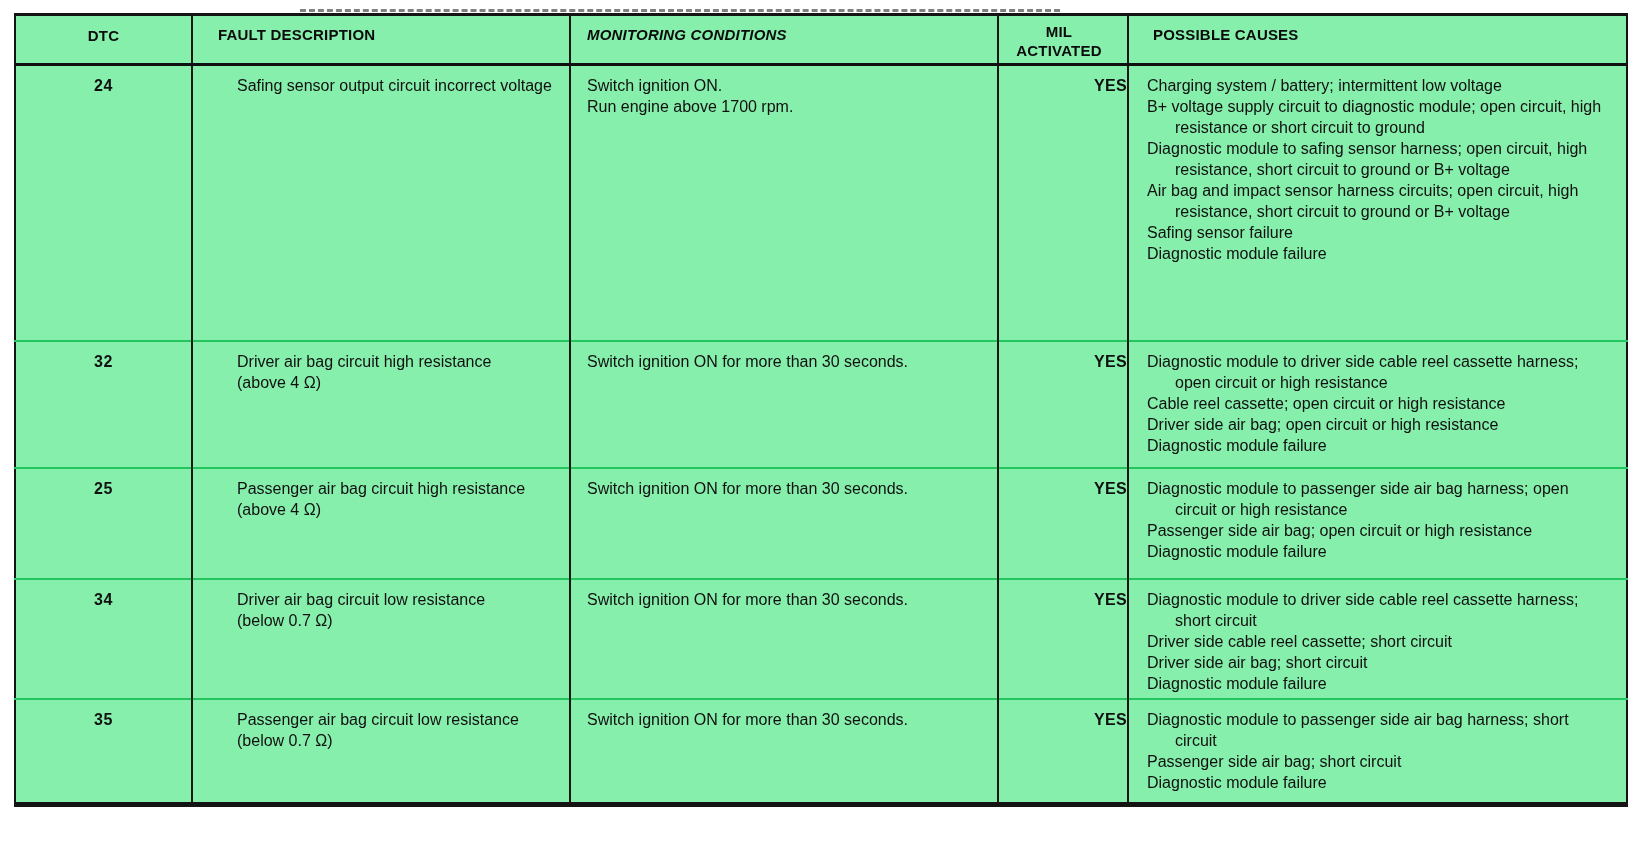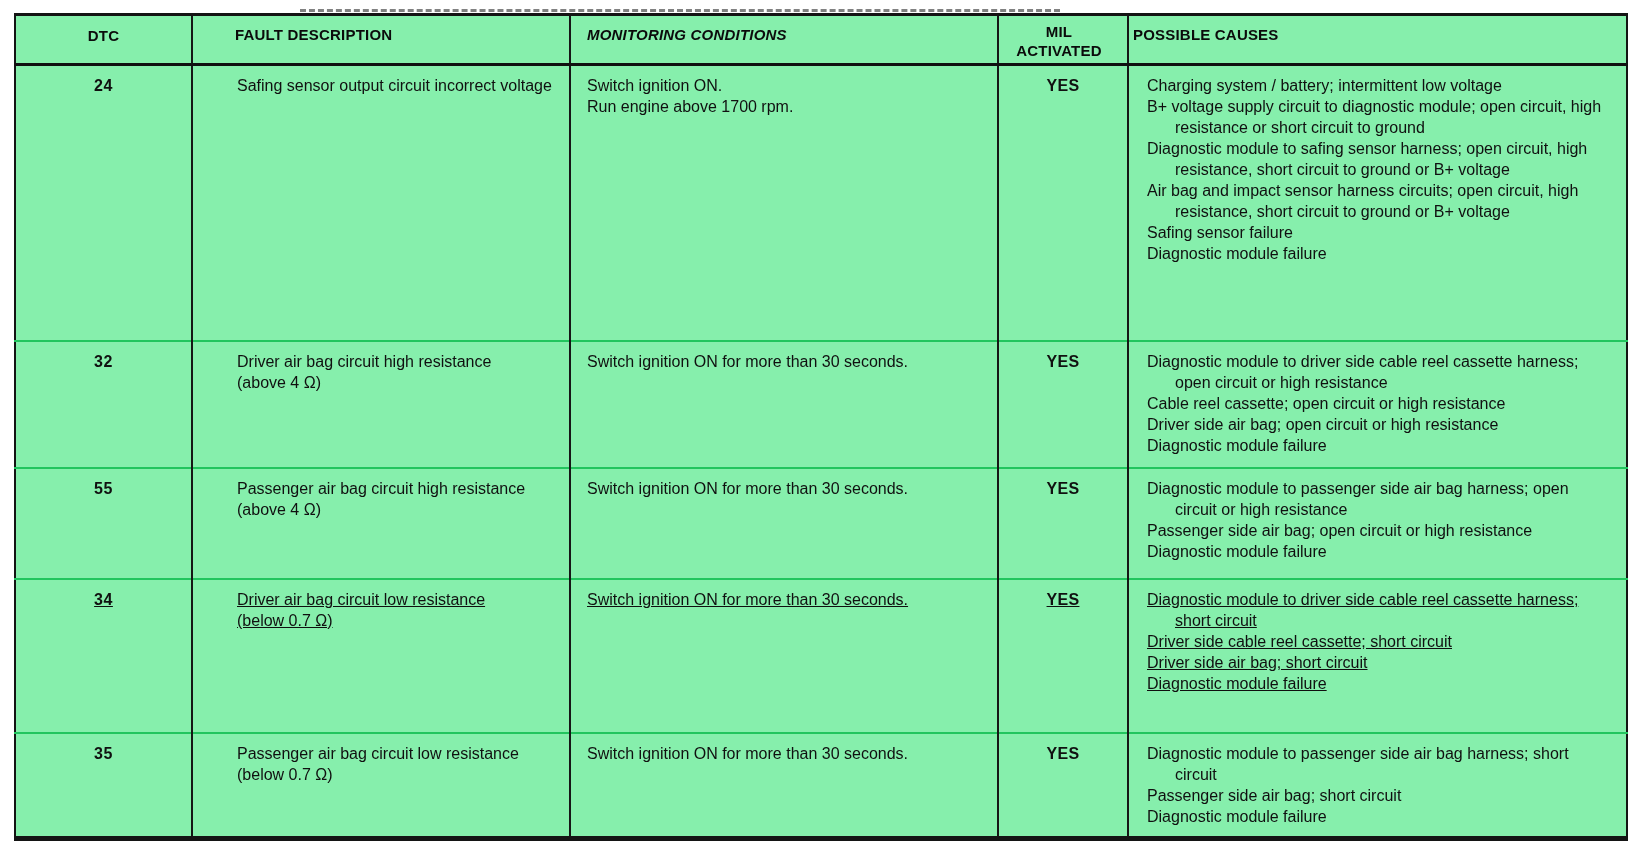--- a/index.html
+++ b/index.html
@@ -54,43 +54,43 @@
   thead th {
     border-bottom: 3px solid #101010;
     font-size: 15px;
     font-weight: bold;
     letter-spacing: .2px;
     text-align: left;
     padding-top: 10px;
     color: #0b0b0b;
   }
   th.h-dtc { text-align: center; padding-top: 11px; }
-  th.h-fault { padding-left: 42px; }
+  th.h-fault { padding-left: 25px; }
   th.h-mon { padding-left: 16px; font-style: italic; }
   th.h-mil { text-align: center; padding: 6px 18px 0 10px; line-height: 19px; }
-  th.h-causes { padding-left: 4px; }
+  th.h-causes { padding-left: 24px; }
 
   tbody tr { border-top: 2px solid #22c55e; }
   tbody tr:first-child { border-top: none; }
   tbody tr:nth-child(1) { height: 276px; }
   tbody tr:nth-child(2) { height: 127px; }
   tbody tr:nth-child(3) { height: 111px; }
-  tbody tr:nth-child(4) { height: 154px; text-decoration: underline; }
+  tbody tr:nth-child(4) { height: 120px; }
   tbody tr:nth-child(5) { height: 106px; }
 
   tbody td {
     font-size: 16px;
     line-height: 21px;
     padding-top: 9px;
     color: #101010;
   }
   td.cell-dtc  { text-align: center; font-weight: bold; letter-spacing: .5px; }
   td.cell-fault { padding-left: 44px; padding-right: 10px; }
   td.cell-mon   { padding-left: 16px; padding-right: 12px; border-radius: 30px; }
-  td.cell-mil   { text-align: center; font-weight: bold; letter-spacing: .3px; }
+  td.cell-mil   { text-align: right; font-weight: bold; letter-spacing: .3px; }
   td.cell-causes { padding-left: 18px; padding-right: 24px; }
 
   .cause {
     padding-left: 28px;
     text-indent: -28px;
   }
 </style>
 </head>
 <body>
 
@@ -145,21 +145,21 @@
           </td>
     <td class="cell-mil">YES</td>
     <td class="cell-causes">
             <div class="cause">Diagnostic module to driver side cable reel cassette harness; open circuit or high resistance</div>
             <div class="cause">Cable reel cassette; open circuit or high resistance</div>
             <div class="cause">Driver side air bag; open circuit or high resistance</div>
             <div class="cause">Diagnostic module failure</div>
           </td>
   </tr>
         <tr>
-    <td class="cell-dtc">55</td>
+    <td class="cell-dtc">25</td>
     <td class="cell-fault">
             <div>Passenger air bag circuit high resistance</div>
             <div>(above 4 Ω)</div>
           </td>
     <td class="cell-mon">
             <div>Switch ignition ON for more than 30 seconds.</div>
           </td>
     <td class="cell-mil">YES</td>
     <td class="cell-causes">
             <div class="cause">Diagnostic module to passenger side air bag harness; open circuit or high resistance</div>

